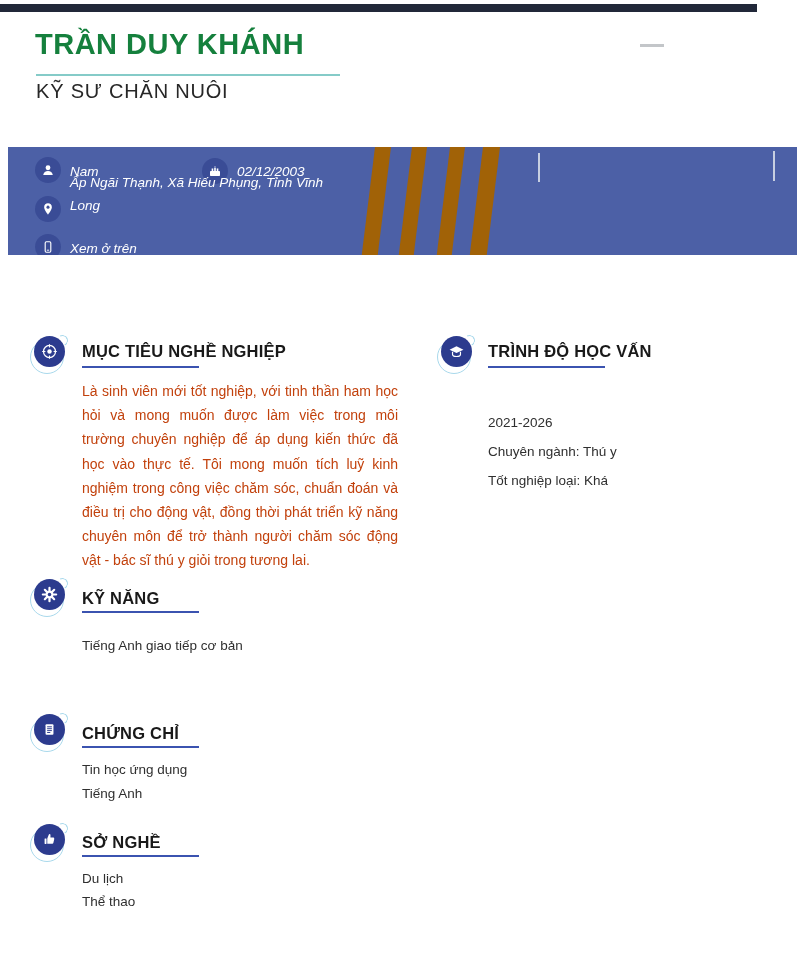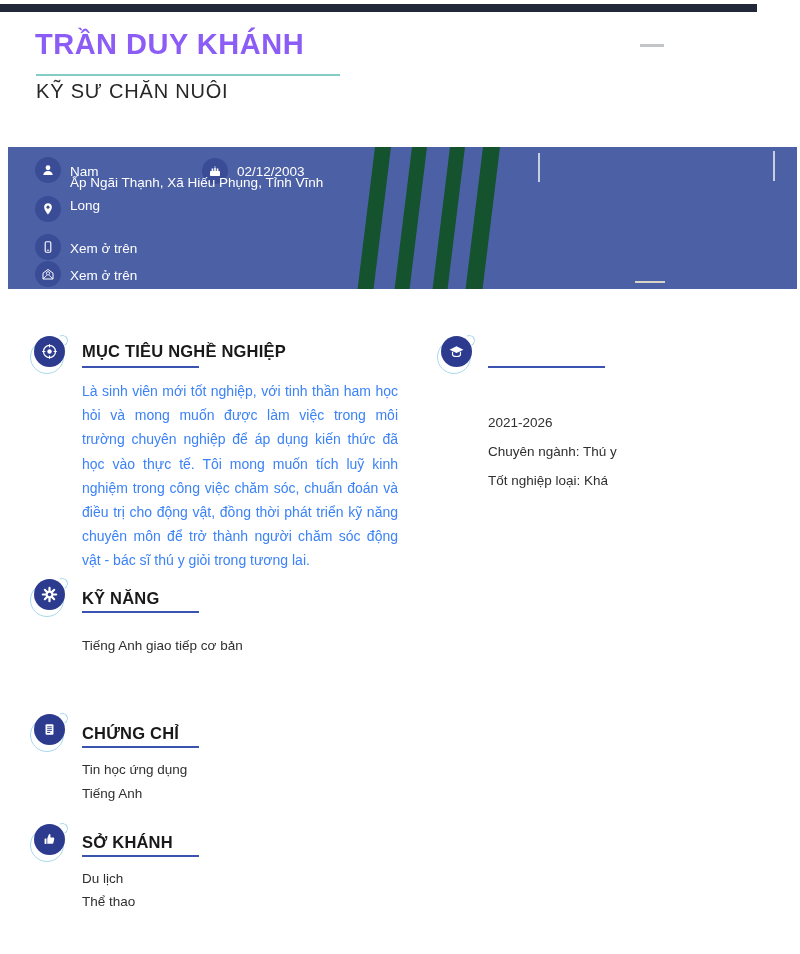--- a/index.html
+++ b/index.html
@@ -5,25 +5,25 @@
   * { margin:0; padding:0; box-sizing:border-box; }
   html,body { background:#ffffff; }
   .page {
     position:relative; width:800px; height:954px; background:#ffffff; overflow:hidden;
     font-family:"Liberation Sans","DejaVu Sans",sans-serif; color:#222;
   }
   
   .topbar { position:absolute; left:0; top:4px; width:757px; height:8px; background:#212839; }
   .grey-dash { position:absolute; left:640px; top:44px; width:24px; height:3px; background:#c3c6c9; }
   
-  .name { position:absolute; left:35px; top:28px; font-size:29px; font-weight:bold; color:#8b5cf6; letter-spacing:0.5px; }
+  .name { position:absolute; left:35px; top:28px; font-size:29px; font-weight:bold; color:#15803d; letter-spacing:0.5px; }
   .name-rule { position:absolute; left:36px; top:74px; width:304px; height:2px; background:#85cbc8; }
   .job-title { position:absolute; left:36px; top:80px; font-size:20px; color:#272727; letter-spacing:0.8px; }
   
-  .banner { position:absolute; left:8px; top:147px; width:789px; height:142px; overflow:hidden; background:#14532d; }
+  .banner { position:absolute; left:8px; top:147px; width:789px; height:108px; overflow:hidden; background:#a16207;font-style:italic; }
   .slab { position:absolute; top:0; height:149px; background:#4c60a6; transform:skewX(-7deg); transform-origin:0 0; }
   .slab-a { left:-24px; width:391px; }
   .slab-b { left:383px; width:21px; }
   .slab-c { left:419px; width:23px; }
   .slab-d { left:457px; width:18px; }
   .slab-e { left:492px; width:330px; }
   .banner-vline { position:absolute; width:2px; background:rgba(230,235,240,0.8); }
   .vline1 { left:530px; top:6px; height:29px; }
   .vline2 { left:765px; top:4px; height:30px; }
   .banner-hdash { position:absolute; left:627px; top:134px; width:30px; height:2px; background:#d8d4c8; }
@@ -34,21 +34,21 @@
   
   .sec-icon { position:absolute; width:40px; height:38px; }
   .sec-icon .ring { position:absolute; left:0; top:4px; width:34px; height:34px; border:1.5px solid #a9d9ec; border-radius:50%; }
   .sec-icon .hook { position:absolute; right:2px; top:-1px; width:11px; height:11px; border:1.5px solid #a9d9ec; border-radius:50%; border-left-color:transparent; border-bottom-color:transparent; transform:rotate(18deg); }
   .sec-icon .bubble { position:absolute; left:4px; top:0; width:31px; height:31px; border-radius:50%; background:#2c3b8e; display:flex; align-items:center; justify-content:center; }
   .sec-icon svg { width:19px; height:19px; display:block; }
   .sec-title { position:absolute; font-size:16.5px; font-weight:bold; color:#191919; letter-spacing:0.2px; }
   .sec-rule { position:absolute; width:117px; height:2px; background:#3b53b0; }
   .para {
     position:absolute; left:82px; top:379px; width:316px;
-    font-size:14px; line-height:24.2px; color:#3b82f6; text-align:justify;
+    font-size:14px; line-height:24.2px; color:#c2410c; text-align:justify;
   }
   .line { position:absolute; font-size:13.5px; color:#2f2f2f; }
   .line.bold { font-weight:bold; color:#1d1d1d; }
 </style>
 </head>
 <body>
 
 <div class="page">
 
   <div class="topbar"></div>
@@ -131,20 +131,21 @@
   <div class="sec-icon" style="left:437px; top:336px;">
     <span class="ring"></span>
     <span class="hook"></span>
     <span class="bubble">
         <svg viewBox="0 0 24 24">
           <path d="M12 5.5 3.2 9.8l8.8 4.2 8.8-4.2z" fill="#fff"></path>
           <path d="M7 12.4v3.4c0 1.4 2.2 2.5 5 2.5s5-1.1 5-2.5v-3.4" fill="none" stroke="#fff" stroke-width="1.5"></path>
         </svg>
       </span>
   </div>
+  <div class="sec-title" style="left:488px; top:342px;">TRÌNH ĐỘ HỌC VẤN</div>
   <div class="sec-rule" style="left:488px; top:366px;"></div>
   <div class="line" style="left:488px; top:415px;">2021-2026</div>
   <div class="line" style="left:488px; top:444px;text-align:center;">Chuyên ngành: Thú y</div>
   <div class="line" style="left:488px; top:473px;">Tốt nghiệp loại: Khá</div>
 
   <div class="sec-icon" style="left:30px; top:579px;">
     <span class="ring"></span>
     <span class="hook"></span>
     <span class="bubble">
         <svg viewBox="0 0 24 24">
@@ -183,18 +184,18 @@
   <div class="sec-icon" style="left:30px; top:824px;">
     <span class="ring"></span>
     <span class="hook"></span>
     <span class="bubble">
         <svg viewBox="0 0 24 24">
           <path d="M9.2 10.8l2-5.2c.4-1.1 2-0.8 2 .4v3.6h3.4c.9 0 1.6.9 1.4 1.8l-1.1 4.6c-.2.8-.9 1.3-1.7 1.3H9.2z" fill="#fff"></path>
           <rect x="5.8" y="10.6" width="2.4" height="7" rx="0.6" fill="#fff"></rect>
         </svg>
       </span>
   </div>
-  <div class="sec-title" style="left:82px; top:833px;">SỞ KHÁNH</div>
+  <div class="sec-title" style="left:82px; top:833px;">SỞ NGHỀ</div>
   <div class="sec-rule" style="left:82px; top:855px;"></div>
   <div class="line" style="left:82px; top:871px;">Du lịch</div>
   <div class="line" style="left:82px; top:894px;">Thể thao</div>
 
 </div>
 
 </body></html>

